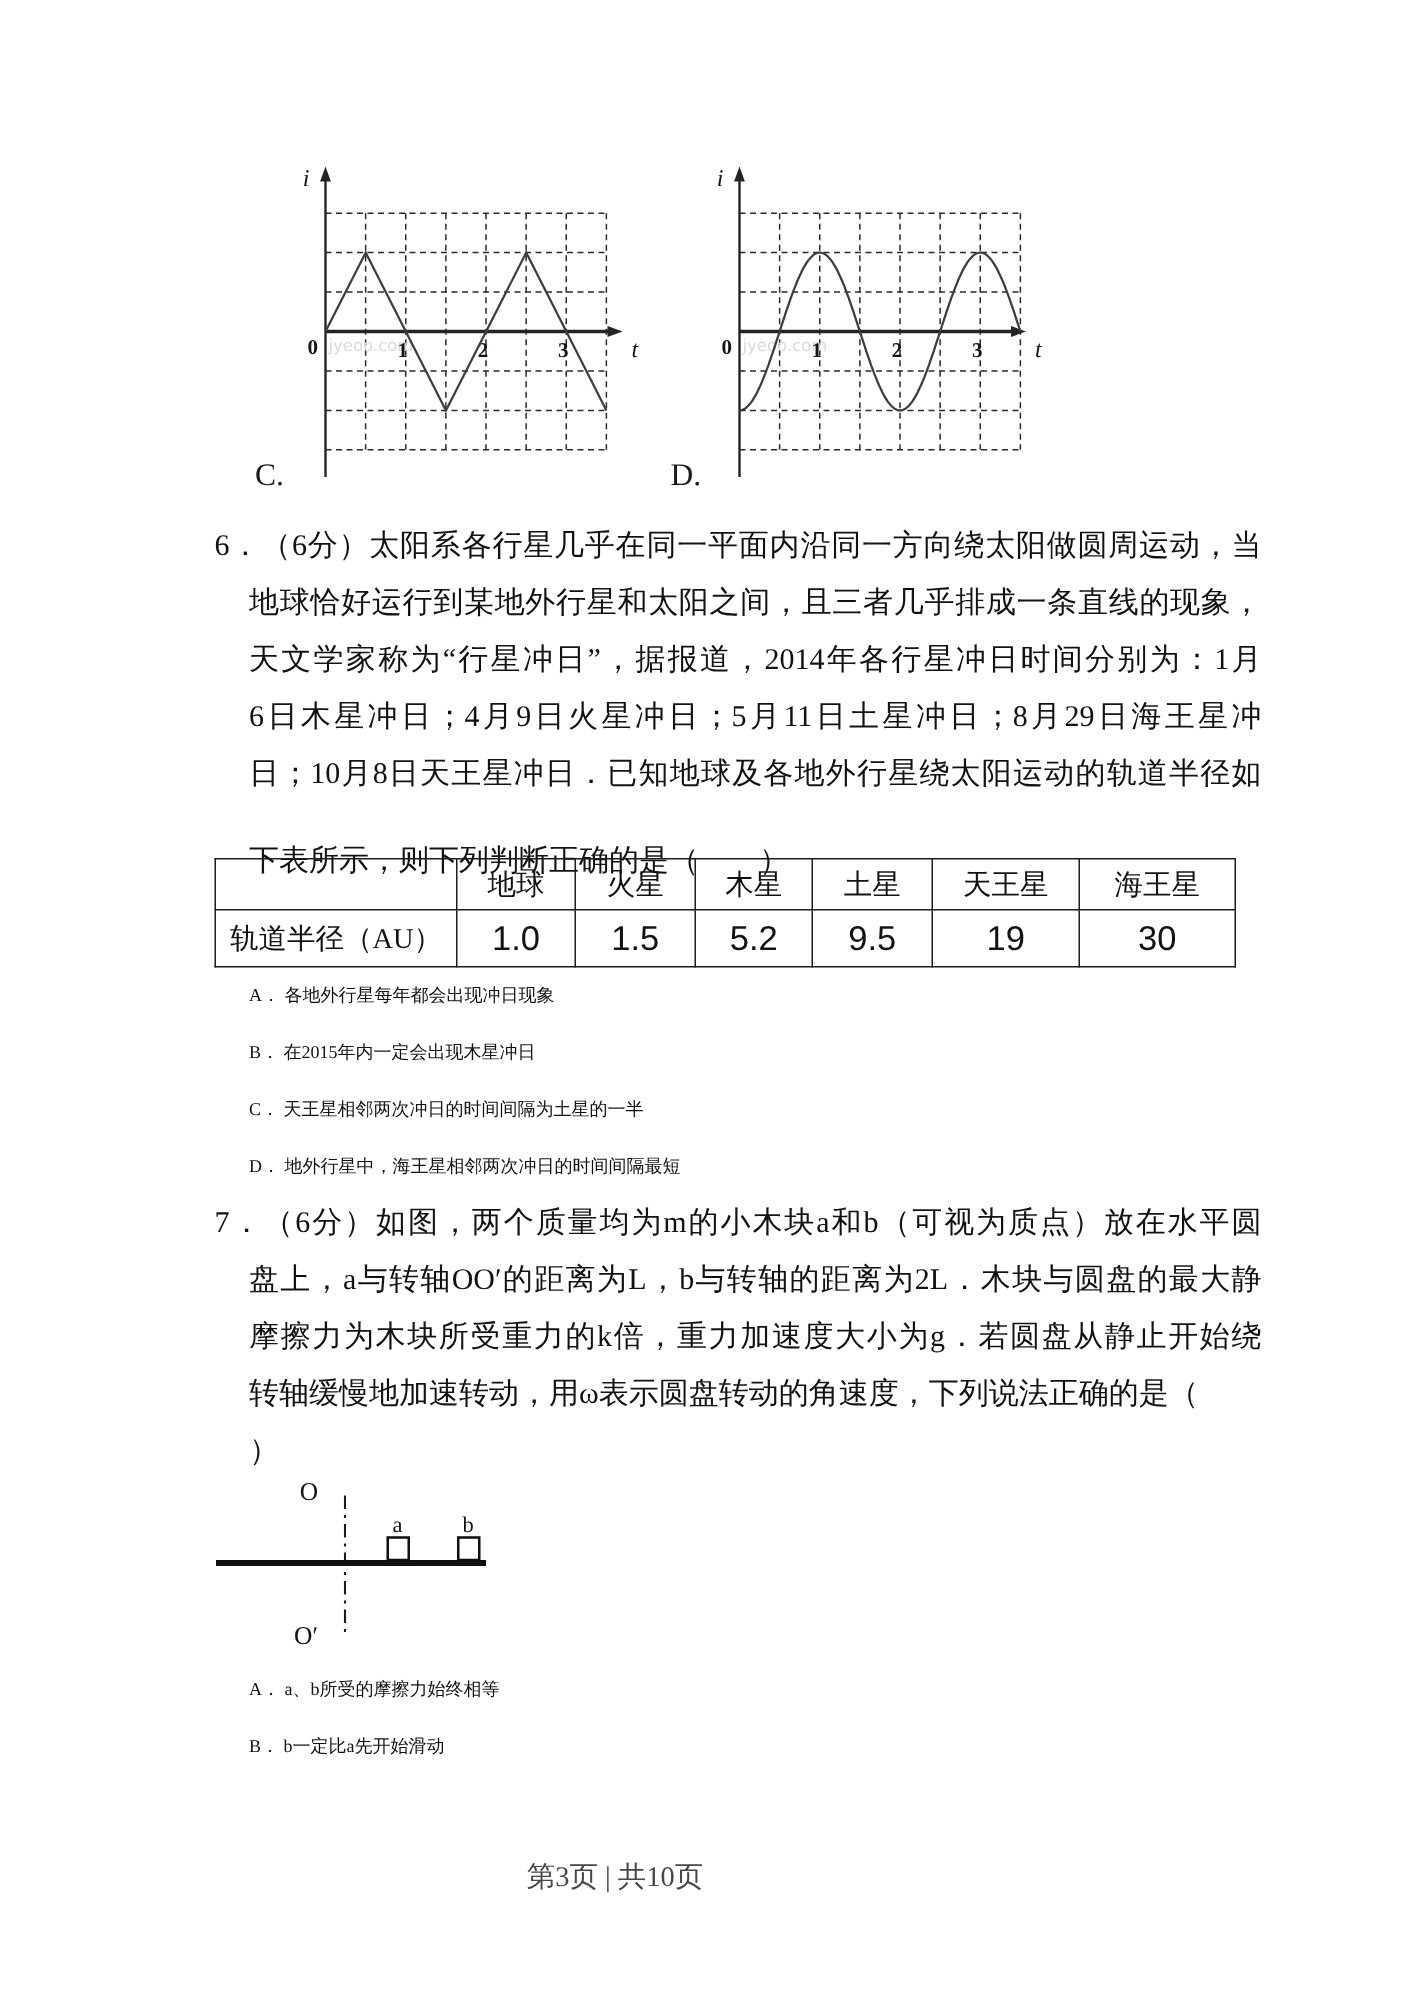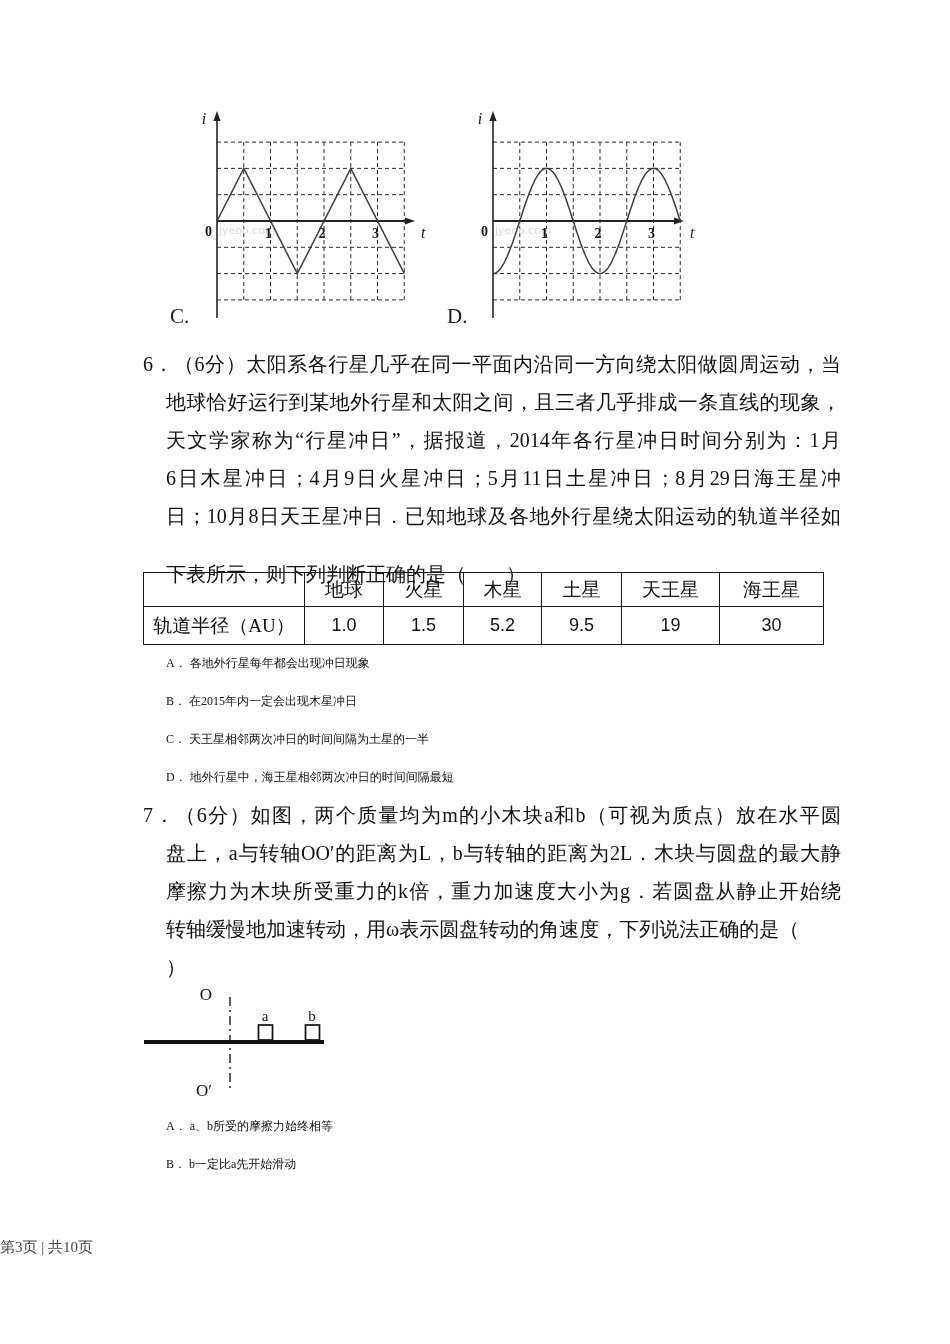--- a/index.html
+++ b/index.html
@@ -8,23 +8,23 @@
   .chart{position:absolute;}
   .optlabel{position:absolute;font-size:21px;line-height:34px;height:34px;color:#1a1a1a;}
   .tline{position:absolute;height:38px;line-height:38px;font-size:20px;white-space:nowrap;color:#121212;}
   .just{text-align:justify;text-align-last:justify;text-justify:inter-character;white-space:normal;}
   .opt{position:absolute;height:38px;line-height:38px;font-size:12px;white-space:nowrap;color:#121212;}
   .opt .olabel{margin-right:3px;}
   table.orbit{position:absolute;left:143px;top:572px;border-collapse:collapse;table-layout:fixed;}
   .orbit td{border:1.5px solid #1d1d1d;text-align:center;font-size:19px;padding:0;color:#121212;}
   .orbit tr.hdr td{height:33px;}
   .orbit tr.dat td{height:37px;}
-  .orbit td.val{font-family:"Liberation Sans","DejaVu Sans",sans-serif;font-size:18px;}
-  .footer{position:absolute;left:0;top:1238px;width:820px;height:20px;
-          font-size:15px;color:#474747;}
+  .orbit td.val{font-family:"Liberation Sans","DejaVu Sans",sans-serif;font-size:23px;}
+  .footer{position:absolute;left:0;top:1238px;width:820px;height:20px;text-align:center;
+          font-size:19px;color:#474747;}
   
   .grid{stroke:#2b2b2b;stroke-width:1;stroke-dasharray:4 3;fill:none;}
   .axis{stroke:#242424;stroke-width:1.6;}
   .xaxis{stroke-width:2.2;}
   .arrow{fill:#242424;stroke:none;}
   .wave{fill:none;stroke:#3e3e3e;stroke-width:1.5;}
   .num{font:bold 14px "Liberation Serif","DejaVu Serif",serif;fill:#14141c;}
   .axlab{font:italic 16px "Liberation Serif","DejaVu Serif",serif;fill:#161616;}
   .wm{font:11px "DejaVu Sans",sans-serif;fill:#dadada;}
   

